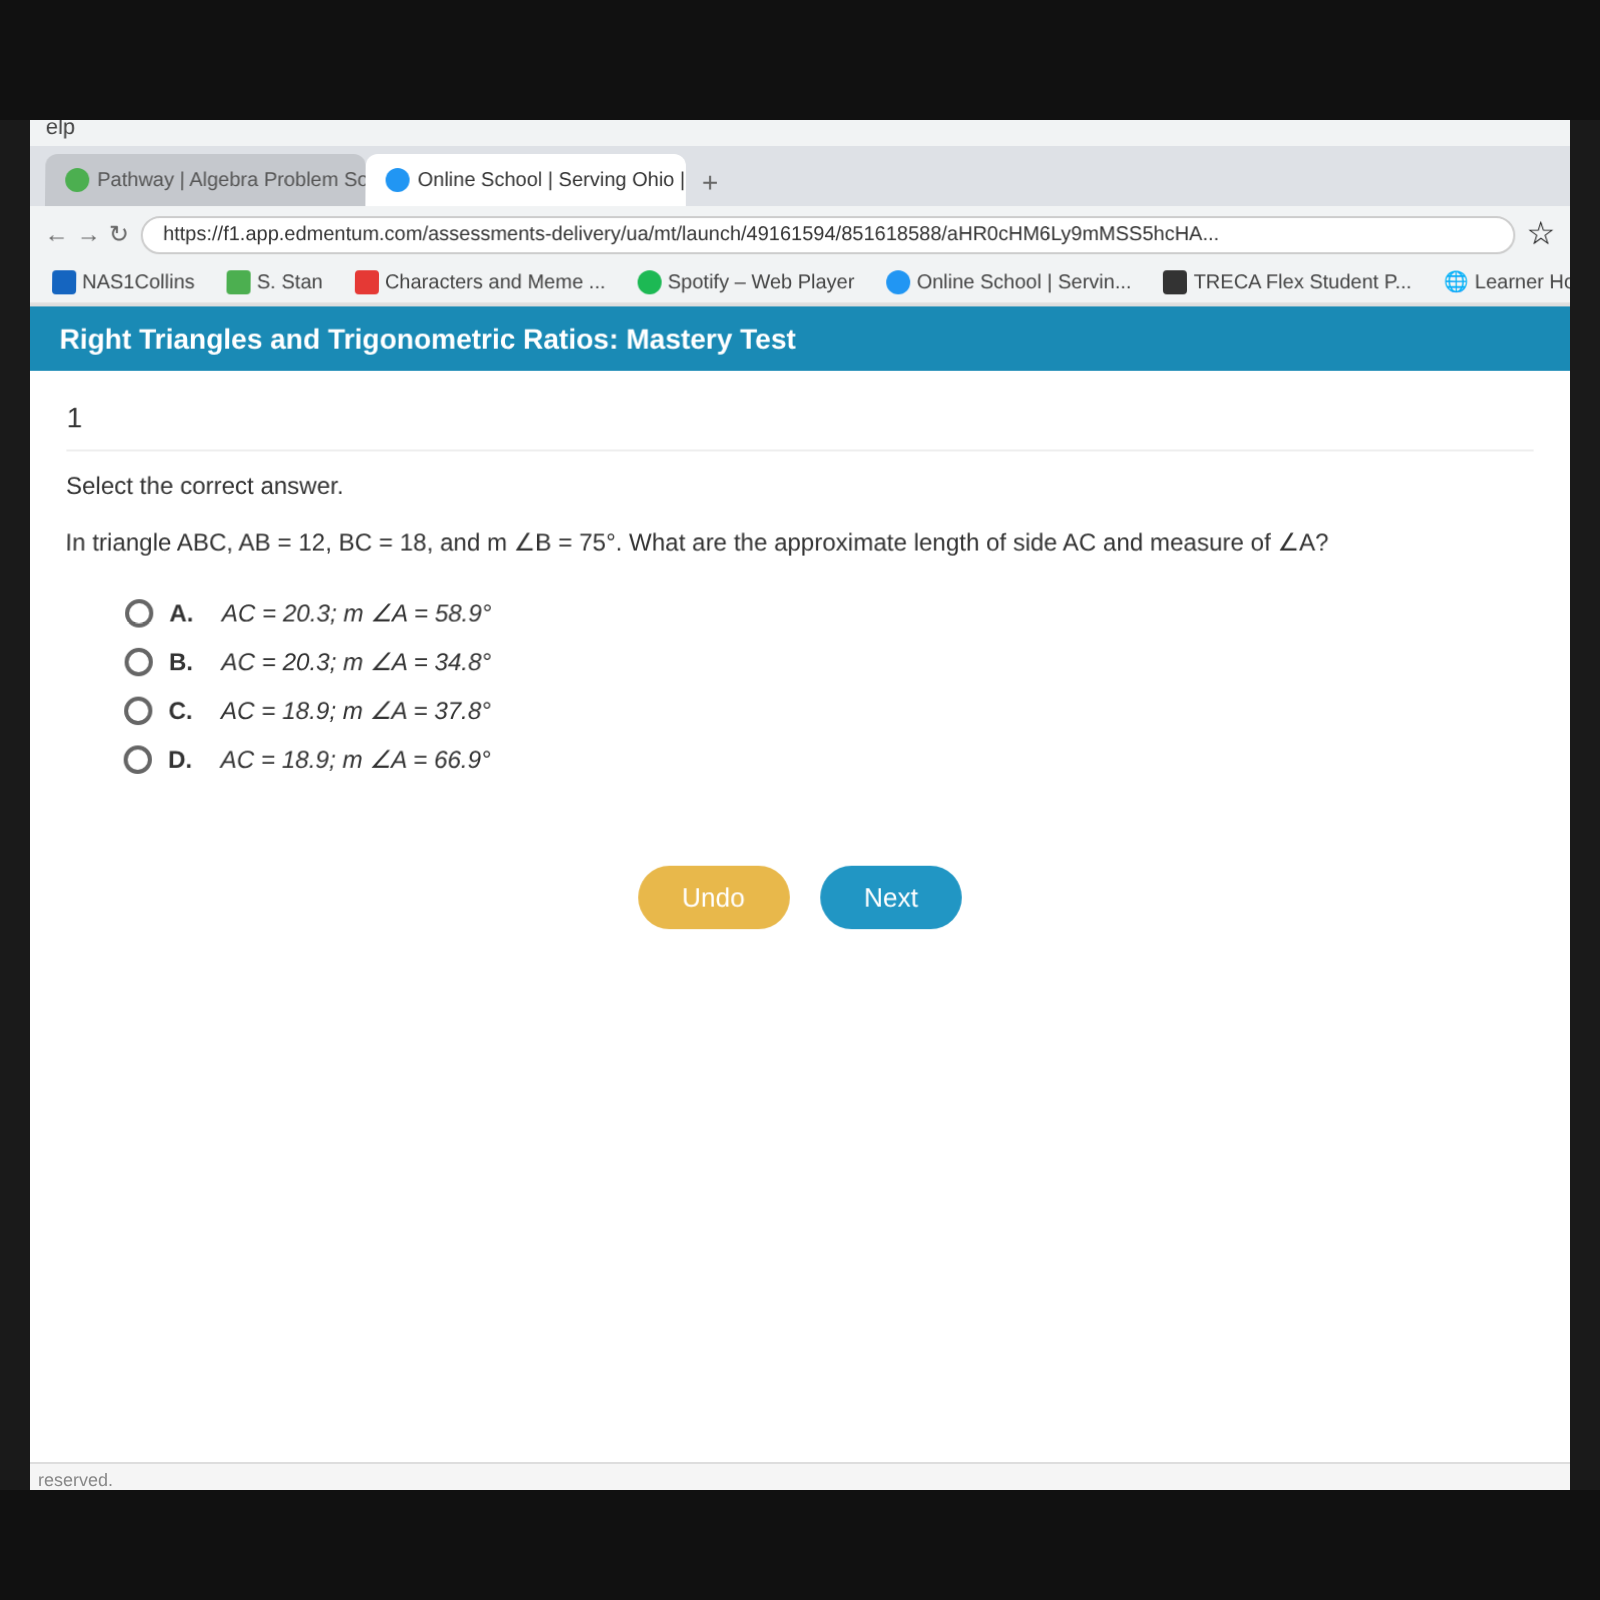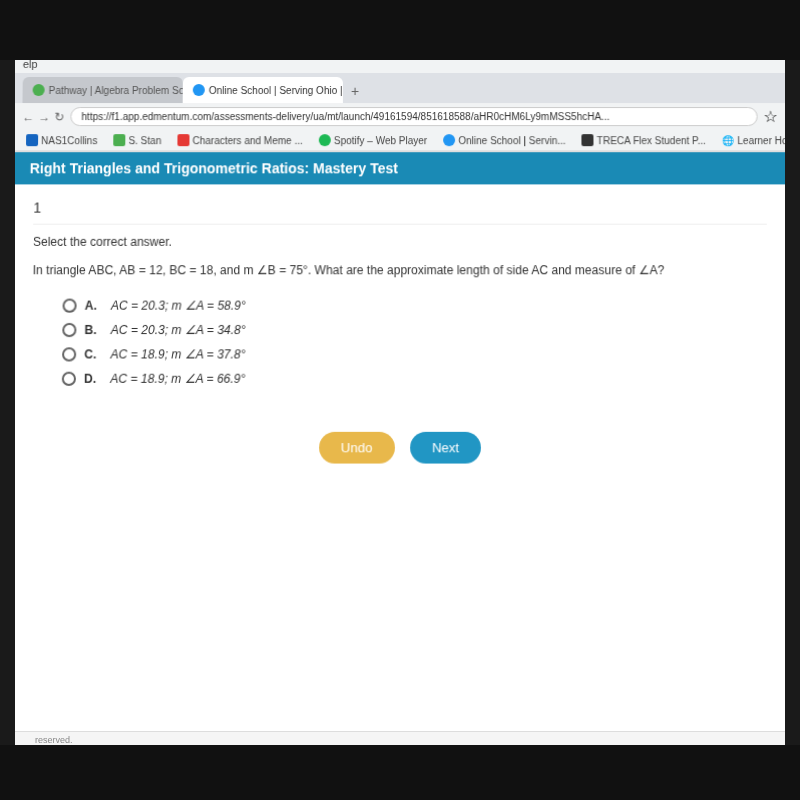--- a/index.html
+++ b/index.html
@@ -271,21 +271,21 @@
       cursor: pointer;
       font-weight: 500;
     }
 
     .copyright-bar {
       position: absolute;
       bottom: 52px;
       left: 15px;
       right: 15px;
       background: #f5f5f5;
-      padding: 3px 20px;
+      padding: 3px 4px;
       font-size: 9px;
       color: #888;
       border-top: 1px solid #ddd;
       z-index: 5;
     }
 
     
     .screen-inner {
       transform: perspective(1200px) rotateX(2deg);
       transform-origin: center top;

